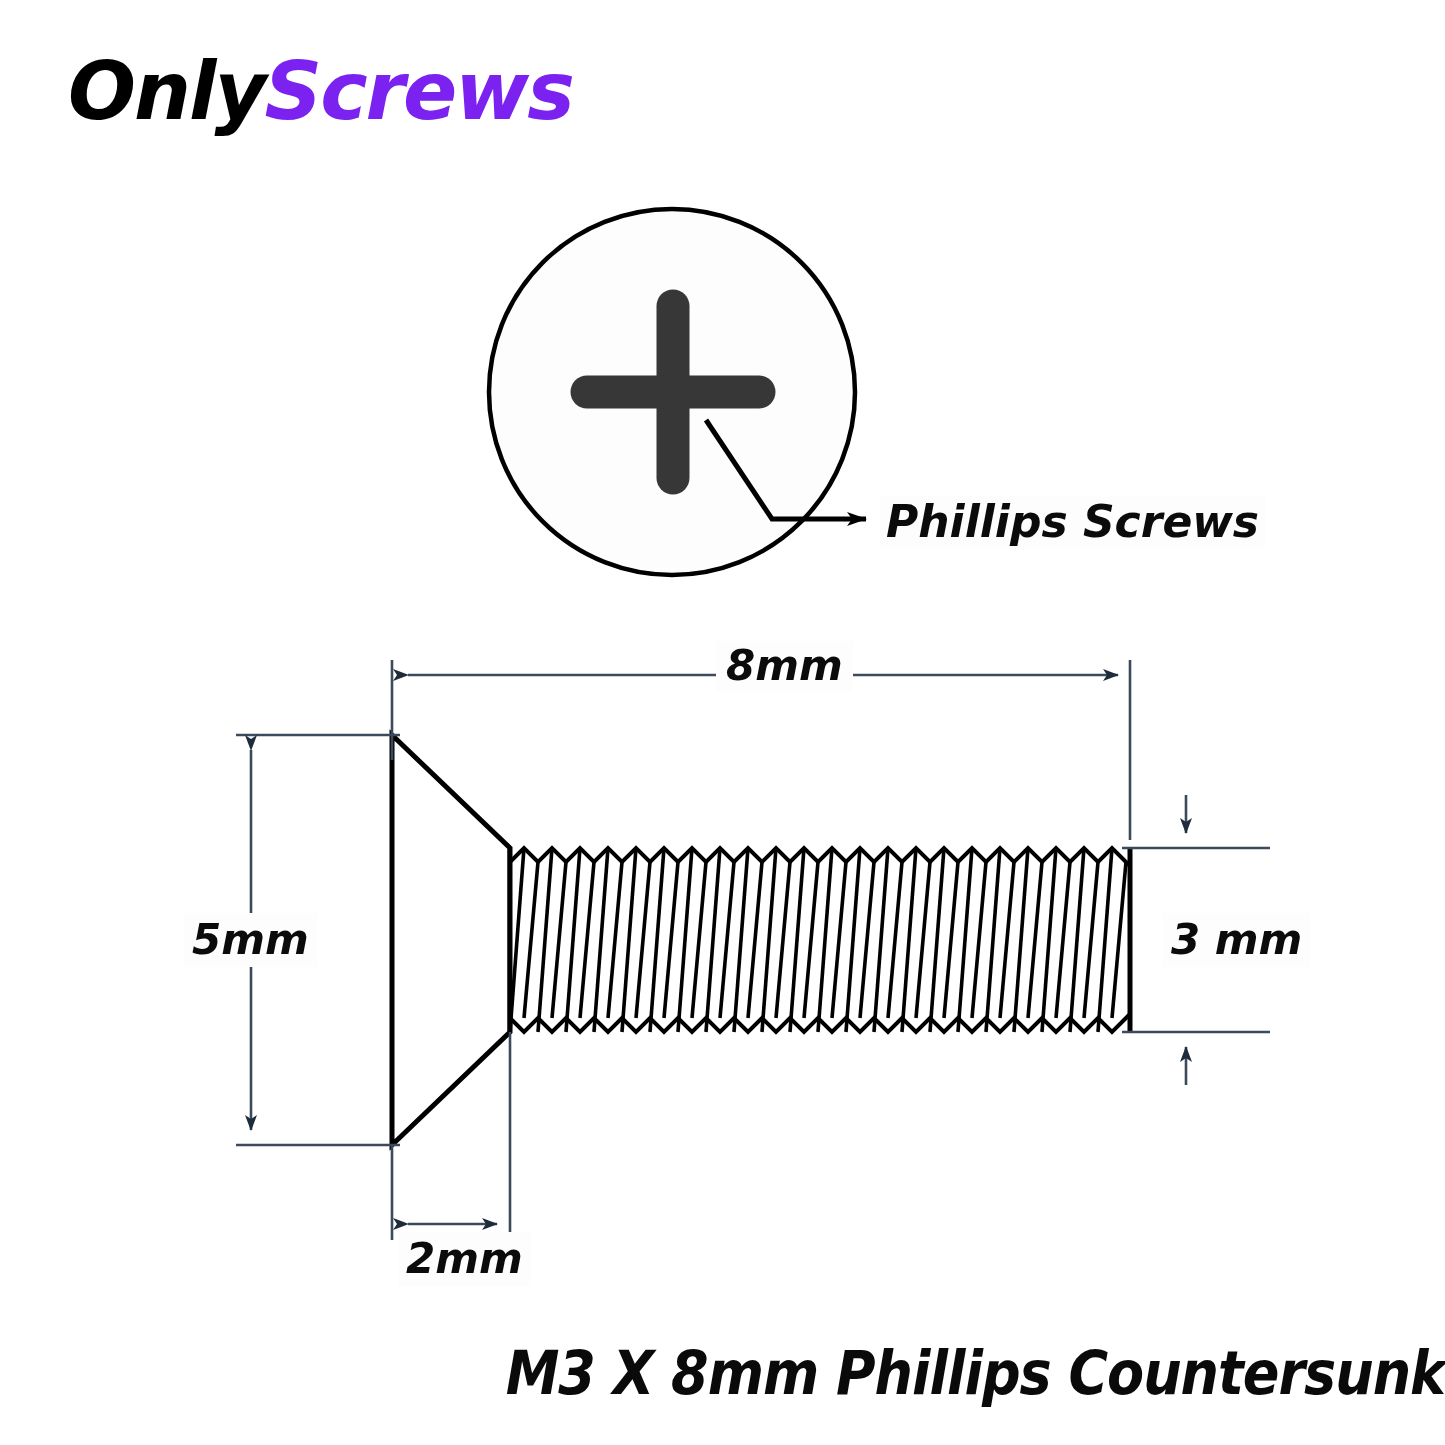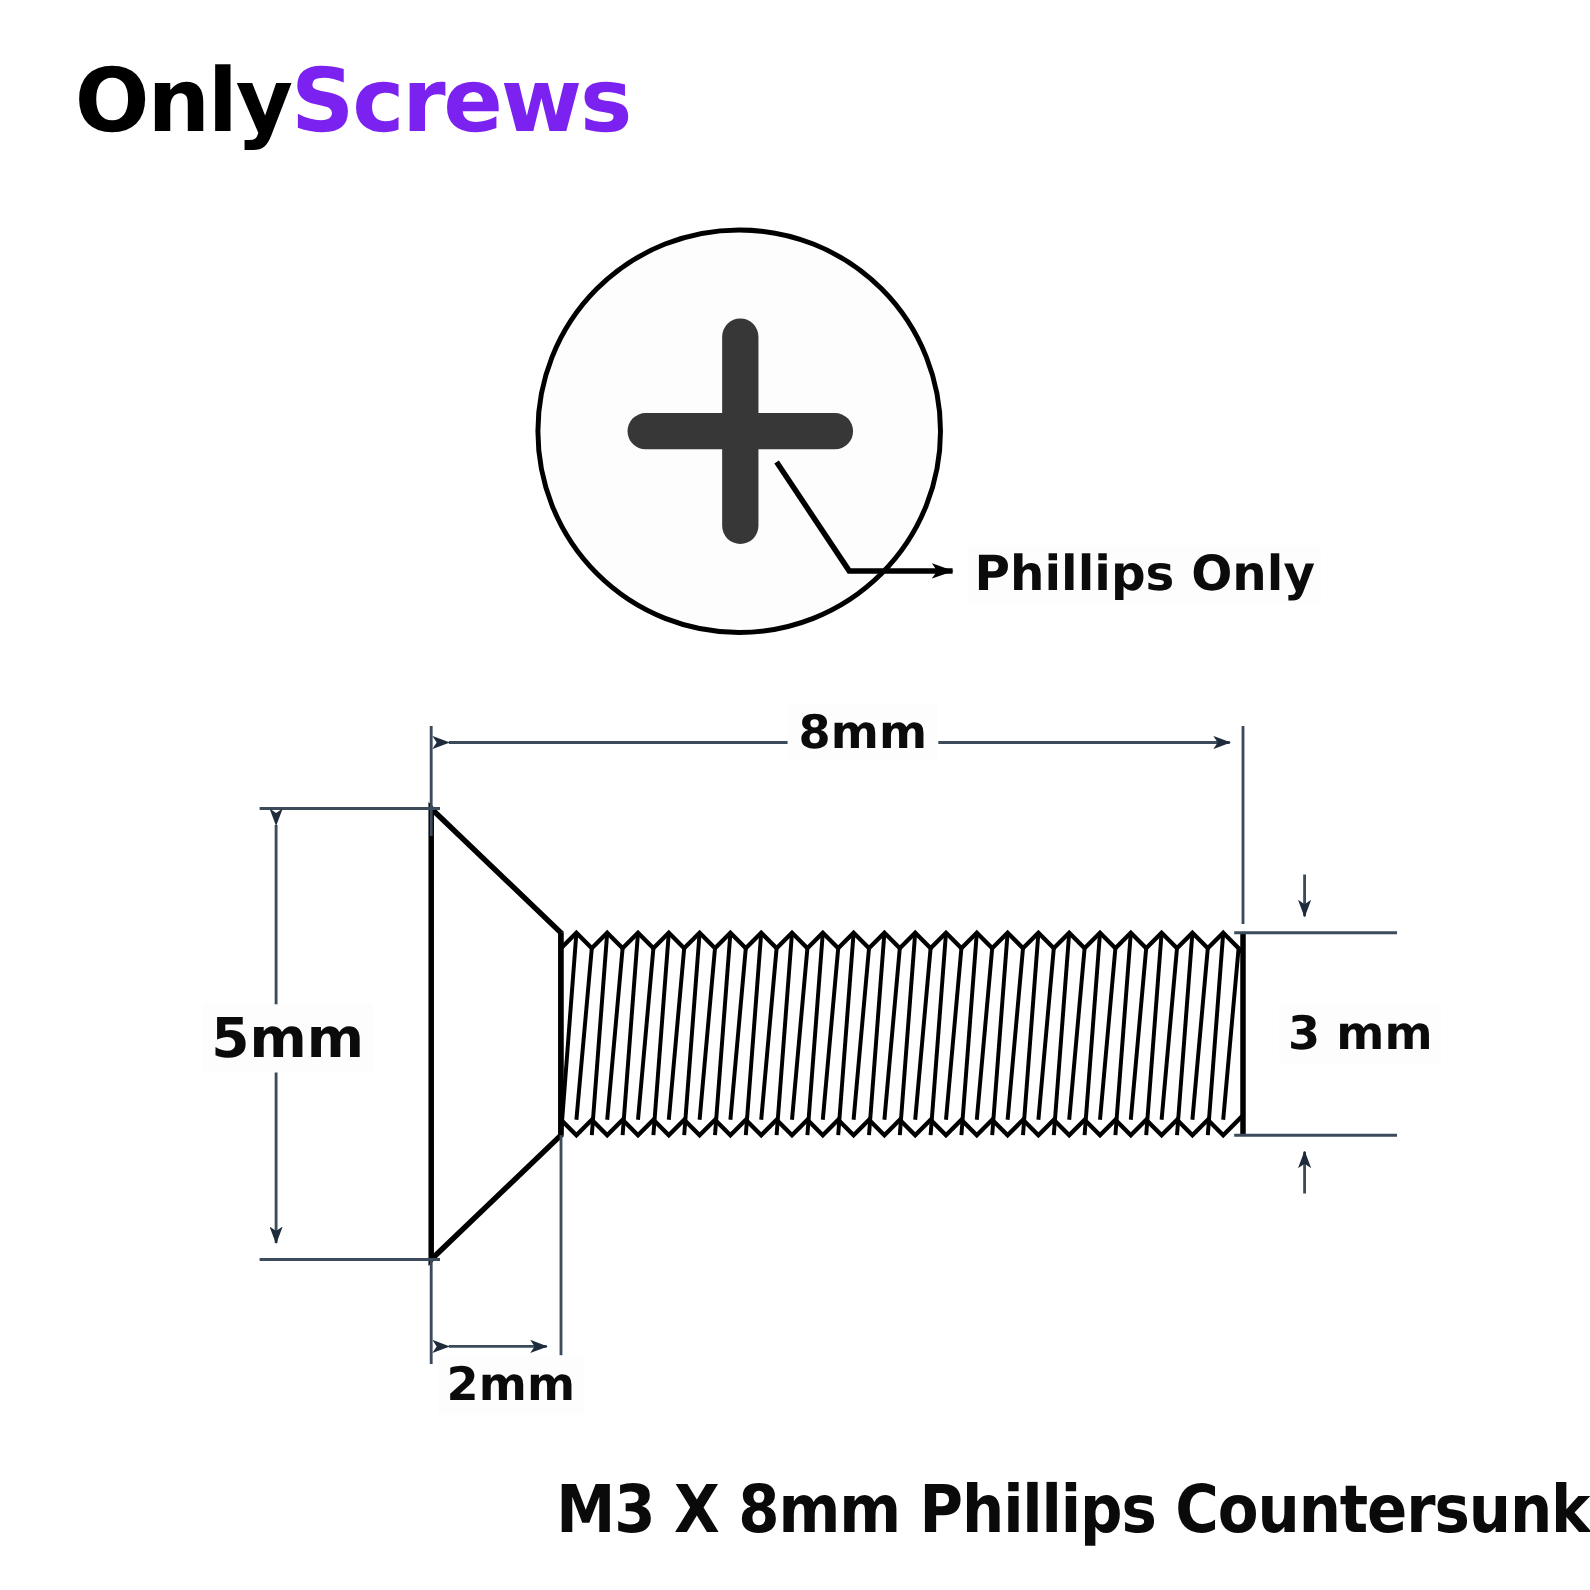--- a/index.html
+++ b/index.html
@@ -4,21 +4,21 @@
 <title>OnlyScrews — M3 X 8mm Phillips Countersunk</title>
 <style>
   html,body{margin:0;padding:0;}
   body{
     width:1445px;height:1445px;
     background:#ffffff;
     font-family:"Liberation Sans", sans-serif;
     overflow:hidden;
     position:relative;
   }
-  #stage{position:absolute;inset:0;width:1445px;height:1445px;}
+  #stage{position:absolute;inset:0;width:1445px;height:1445px;font-style:italic;}
 
   
   .logo{
     position:absolute;left:68px;top:52px;
     font-family:"DejaVu Sans", sans-serif;
     font-weight:700;
     font-size:80px;
     letter-spacing:-2px;
     line-height:1;
     white-space:nowrap;
@@ -36,21 +36,21 @@
     font-family:"DejaVu Sans", sans-serif;
     font-weight:700;
     color:#0b0b0b;
     background:#fdfdfd;
     white-space:nowrap;
     user-select:none;
     line-height:1;
   }
   .lbl-phillips{left:880px;top:496px;font-size:44px;padding:4px 6px;}
   .lbl-8mm{left:716px;top:641px;font-size:42px;padding:4px 10px;}
-  .lbl-5mm{left:184px;top:913px;font-size:50px;padding:6px 8px;}
+  .lbl-5mm{left:184px;top:913px;font-size:42px;padding:6px 8px;}
   .lbl-3mm{left:1163px;top:913px;font-size:42px;padding:6px 8px;}
   .lbl-2mm{left:398px;top:1232px;font-size:42px;padding:6px 8px;}
 
   .caption{
     position:absolute;
     left:0;right:0;top:1338px;
     text-align:right;
     font-family:"DejaVu Sans Condensed","DejaVu Sans", sans-serif;
     font-weight:700;
     font-size:60px;
@@ -181,21 +181,21 @@
       </g>
 
       <g>
         <line x1="392" y1="1145" x2="392" y2="1240"></line>
         <line x1="510" y1="1032" x2="510" y2="1240"></line>
         <line x1="408" y1="1224" x2="497" y2="1224" marker-start="url(#dimArrowL)" marker-end="url(#dimArrowR)"></line>
       </g>
     </g>
   </svg>
 
-  <div class="lbl lbl-phillips">Phillips Only</div>
+  <div class="lbl lbl-phillips">Phillips Screws</div>
 
   <div class="lbl lbl-8mm">8mm</div>
 
   <div class="lbl lbl-5mm">5mm</div>
 
   <div class="lbl lbl-3mm">3 mm</div>
 
   <div class="lbl lbl-2mm">2mm</div>
 
   <div class="caption">M3 X 8mm Phillips Countersunk</div>

